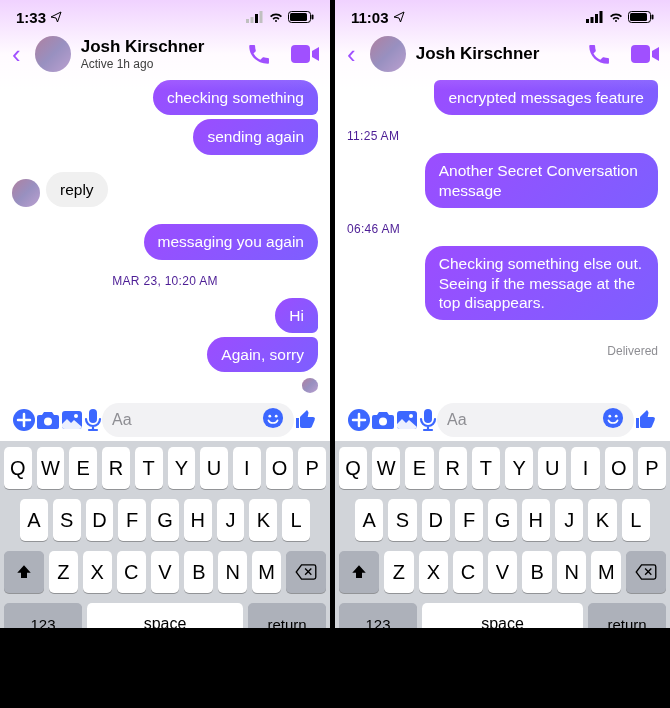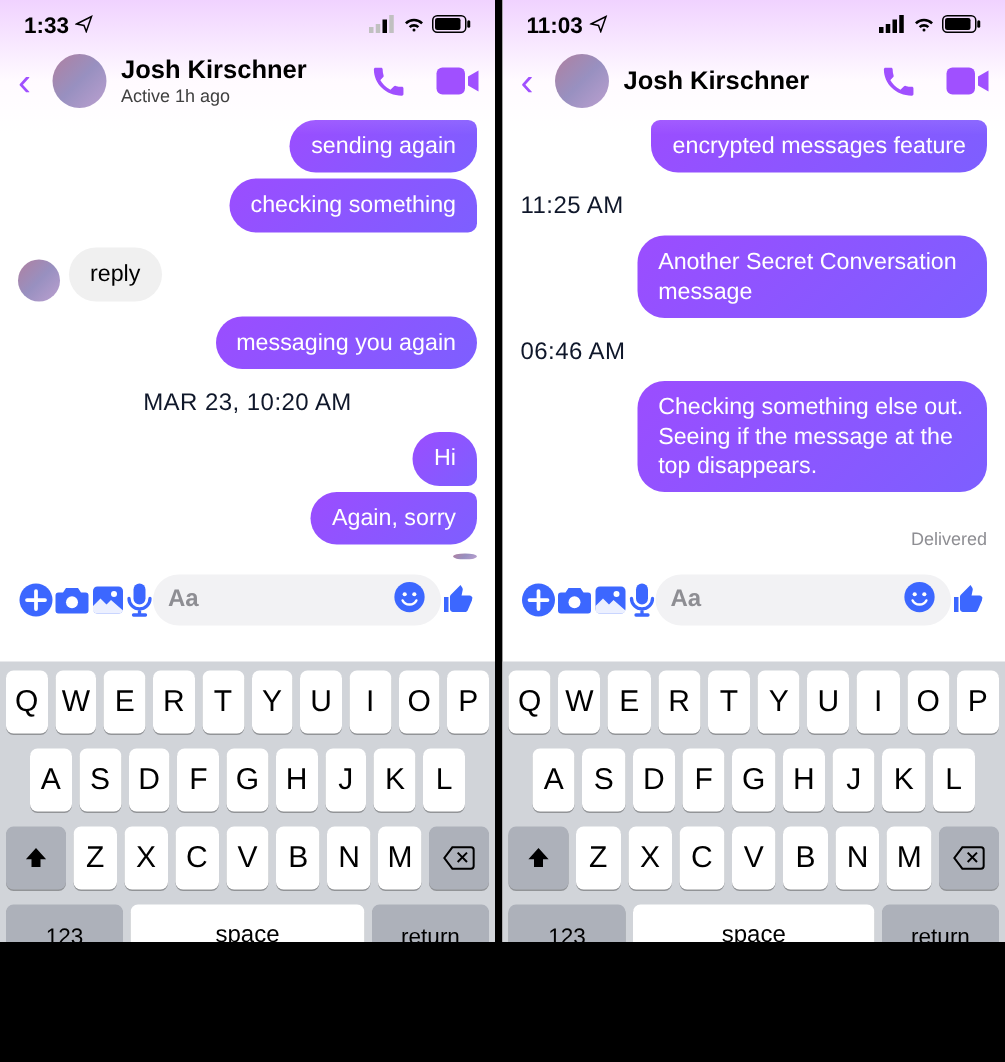--- a/index.html
+++ b/index.html
@@ -26,25 +26,25 @@
   
   .messages { flex:1; overflow:hidden; display:flex; flex-direction:column; padding:0 12px; gap:4px; }
   .bubble { display:inline-block; max-width:75%; padding:8px 14px; border-radius:18px; font-size:15.5px; line-height:1.25; }
   .row { display:flex; align-items:flex-end; gap:6px; }
   .row.out { justify-content:flex-end; }
   .row.in { justify-content:flex-start;text-align:center; }
   .out .bubble { background:linear-gradient(135deg,#9b4dff,#7d5fff); color:#fff; }
   .in .bubble { background:#f0f0f0; color:#000; }
   .mini-avatar { width:28px; height:28px; border-radius:50%; background:linear-gradient(135deg,#b080a0,#9890c0,#bca0d0); flex-shrink:0; }
   .tiny-delivered-avatar { width:16px; height:16px; border-radius:50%; background:linear-gradient(135deg,#b080a0,#9890c0,#bca0d0); align-self:flex-end; margin-left:auto; margin-top:2px;}
-  .timestamp { text-align:center; font-size:16px; color:#0f172a; margin:10px 0 6px; letter-spacing:0.3px; }
+  .timestamp { text-align:center; font-size:12px; color:#4c1d95; margin:10px 0 6px; letter-spacing:0.3px; }
   .timestamp.left { text-align:left; margin-left:0; }
   .delivered { text-align:right; font-size:12px; color:#8e8e93; margin-top:20px; }
   
-  .composer { display:flex; align-items:center; padding:10px 12px 24px;font-weight:bold; }
+  .composer { display:flex; align-items:center; padding:10px 12px 4px; }
   .comp-icon { color:#3c67ff; display:flex; align-items:center; justify-content:center; }
   .comp-icon svg { display:block; }
   .input-pill { flex:1; background:#f2f2f4; border-radius:18px; height:34px; display:flex; align-items:center; padding:0 10px; position:relative; }
   .input-placeholder { color:#8e8e93; font-size:16px; flex:1; }
   .input-emoji { color:#3c67ff; }
   
   .kb { background:#d1d4d9; padding:6px 4px 2px; display:flex; flex-direction:column; gap:10px; }
   .kb-row { display:flex; gap:5px; justify-content:center; }
   .key { background:#fff; border-radius:5px; box-shadow:0 1px 0 rgba(0,0,0,0.3); height:42px; flex:1; display:flex; align-items:center; justify-content:center; font-size:20px; color:#000; }
   .row2 { padding:0 16px; }
@@ -113,25 +113,25 @@
       </span>
       <span class="hdr-icon-video">
         <svg width="30" height="22" viewBox="0 0 30 22">
             <rect x="1" y="2" width="19" height="18" rx="4" fill="#a050ff"></rect>
             <path d="M22 8l7-4v14l-7-4z" fill="#a050ff"></path>
           </svg>
       </span>
     </div>
 
     <div class="messages">
+      <div class="row out out-tight">
+          <div class="bubble">checking something</div>
+        </div>
       <div class="row out out-top">
           <div class="bubble">sending again</div>
-        </div>
-      <div class="row out out-tight">
-          <div class="bubble">checking something</div>
         </div>
       <div style="height:10px"></div>
       <div class="row in">
         <div class="mini-avatar"></div>
         <div class="bubble">reply</div>
       </div>
       <div style="height:10px"></div>
       <div class="row out">
           <div class="bubble">messaging you again</div>
         </div>

